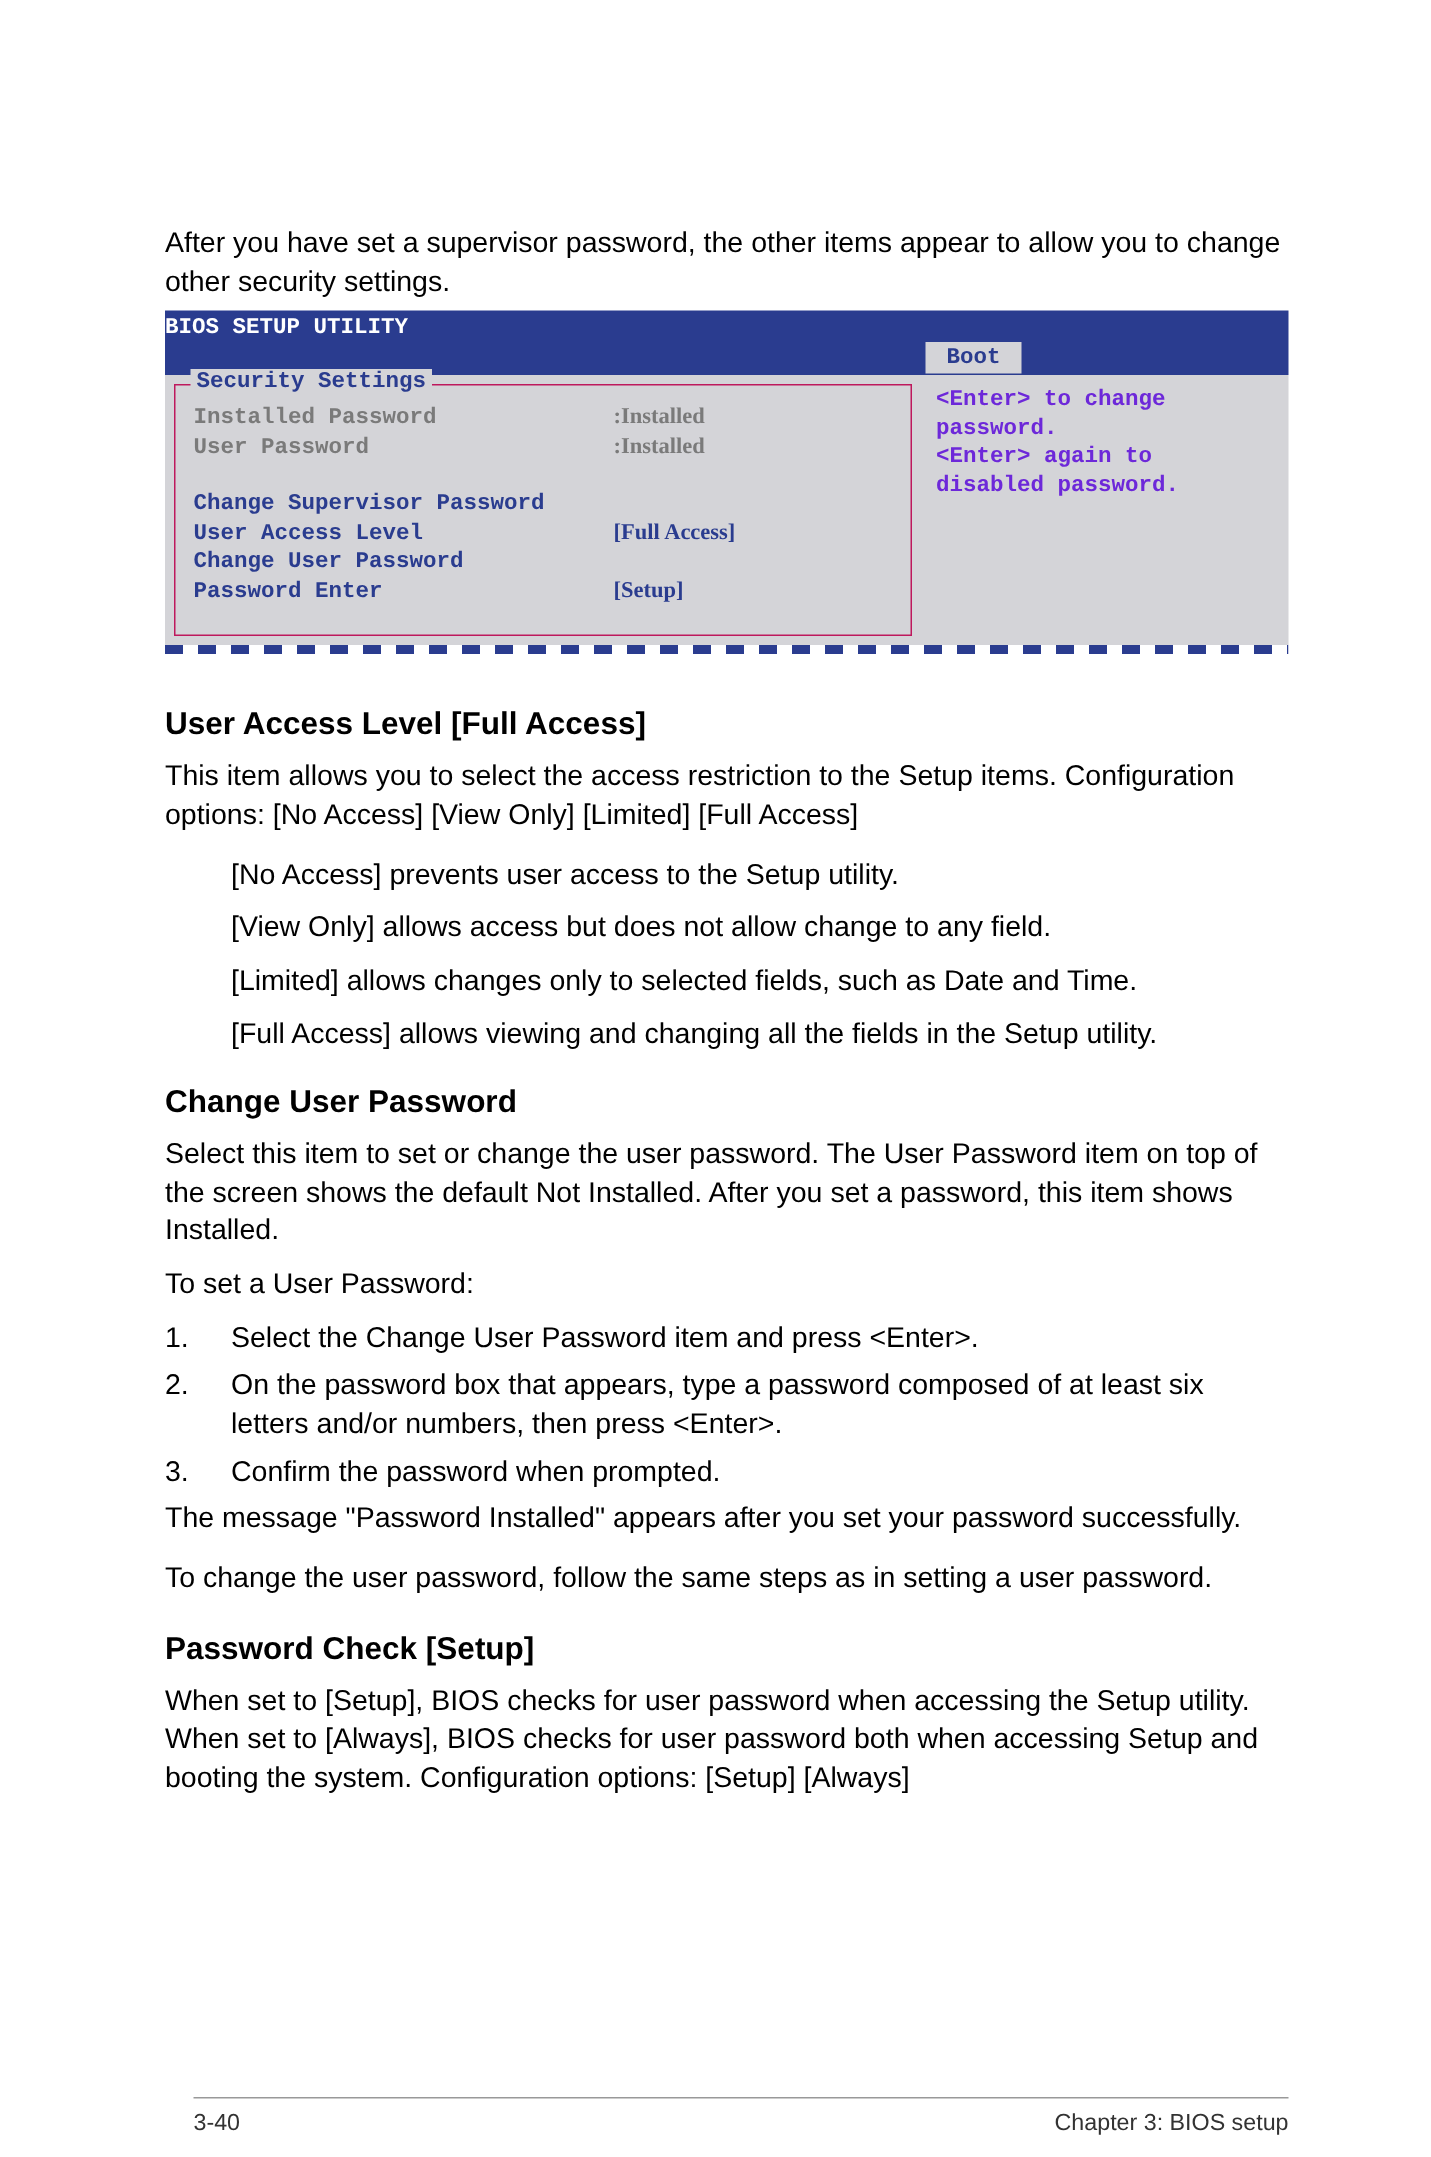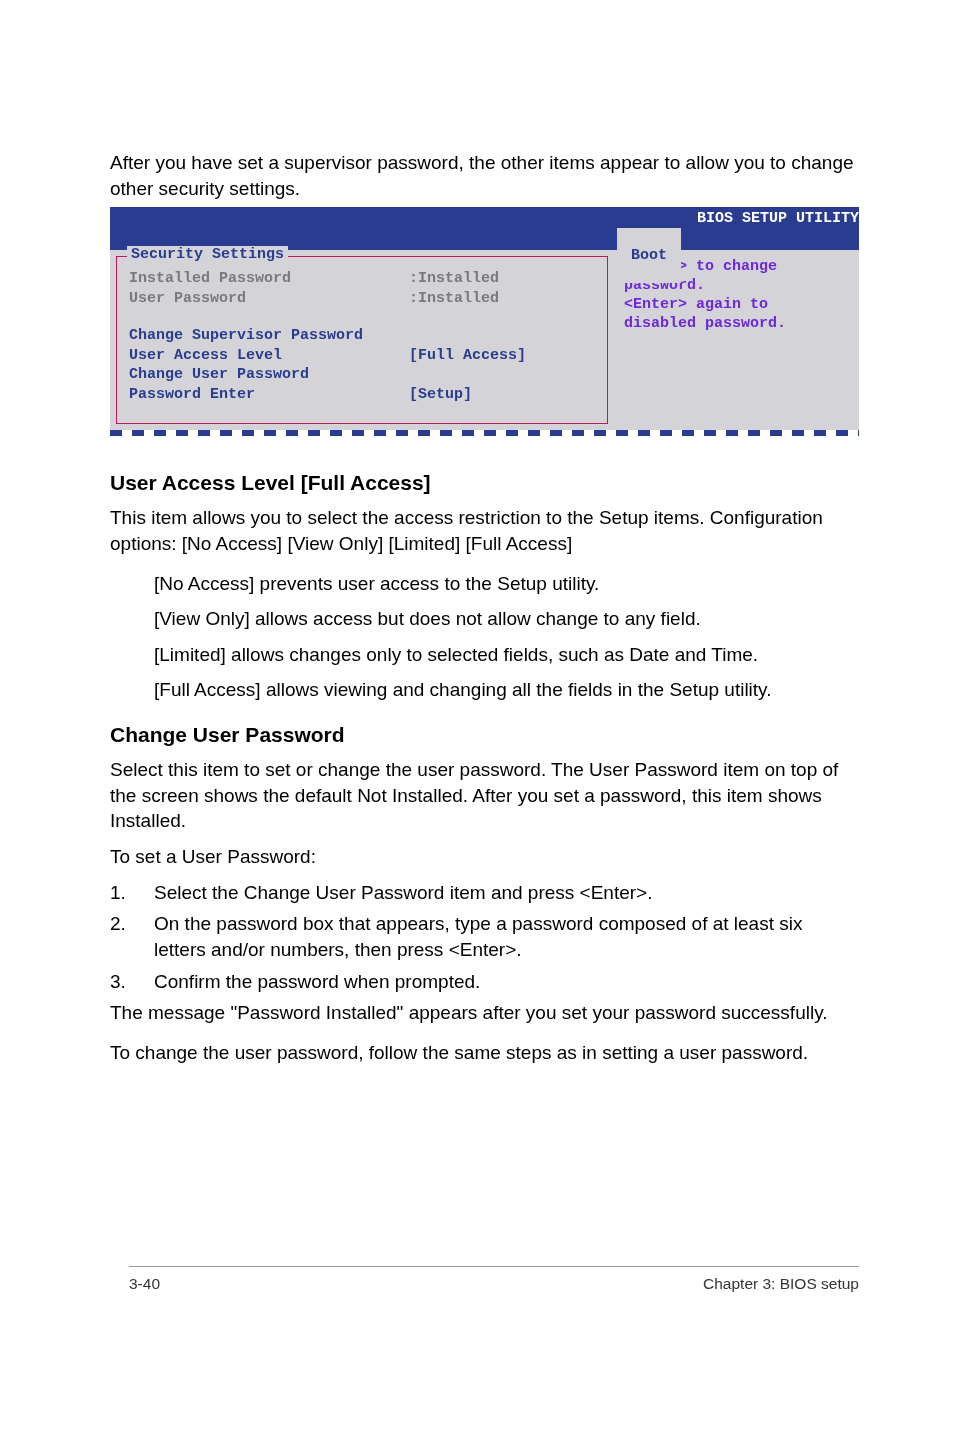--- a/index.html
+++ b/index.html
@@ -30,21 +30,21 @@
     
     .bios-container {
       width: 100%;
       position: relative;
       margin-bottom: 35px;
     }
     
     .bios-header {
       background: #2a3c8f;
       color: #fff;
-      text-align: right;
+      text-align: left;
       font-family: "Courier New", monospace;
       font-weight: bold;
       font-size: 15px;
       padding: 3px 0 1px 0;
       position: relative;
     }
     
     .bios-tabs {
       background: #2a3c8f;
       position: relative;
@@ -53,21 +53,21 @@
     
     .bios-tab {
       position: absolute;
       right: 178px;
       top: 0;
       background: #d4d4d8;
       color: #2a3c8f;
       font-family: "Courier New", monospace;
       font-weight: bold;
       font-size: 15px;
-      padding: 19px 14px;
+      padding: 2px 14px;
     }
     
     .bios-body {
       display: flex;
       background: #d4d4d8;
       min-height: 180px;
     }
     
     .bios-left {
       flex: 1;
@@ -93,20 +93,21 @@
       display: flex;
       line-height: 1.3;
     }
     
     .bios-label {
       width: 280px;
     }
     
     .bios-value {
       flex: 1;
+      font-family: Liberation Serif, serif;
     }
     
     .grey-text {
       color: #7a7a7a;
     }
     
     .blue-text {
       color: #2a3c8f;
     }
     
@@ -270,18 +271,20 @@
   <p class="body-text">Select this item to set or change the user password. The User Password item on top of the screen shows the default Not Installed. After you set a password, this item shows Installed.</p>
   <p class="body-text">To set a User Password:</p>
   <ol>
     <li>Select the Change User Password item and press &lt;Enter&gt;.</li>
     <li>On the password box that appears, type a password composed of at least six letters and/or numbers, then press &lt;Enter&gt;.</li>
     <li>Confirm the password when prompted.</li>
   </ol>
   <p class="body-text">The message "Password Installed" appears after you set your password successfully.</p>
   <p class="body-text" style="margin-top:14px;">To change the user password, follow the same steps as in setting a user password.</p>
 
+  <h3 class="section-spacing">Password Check [Setup]</h3>
+  <p class="body-text">When set to [Setup], BIOS checks for user password when accessing the Setup utility. When set to [Always], BIOS checks for user password both when accessing Setup and booting the system. Configuration options: [Setup] [Always]</p>
 
   <div class="footer">
     <span>3-40</span>
     <span>Chapter 3: BIOS setup</span>
   </div>
 </div>
 
 </body></html>

